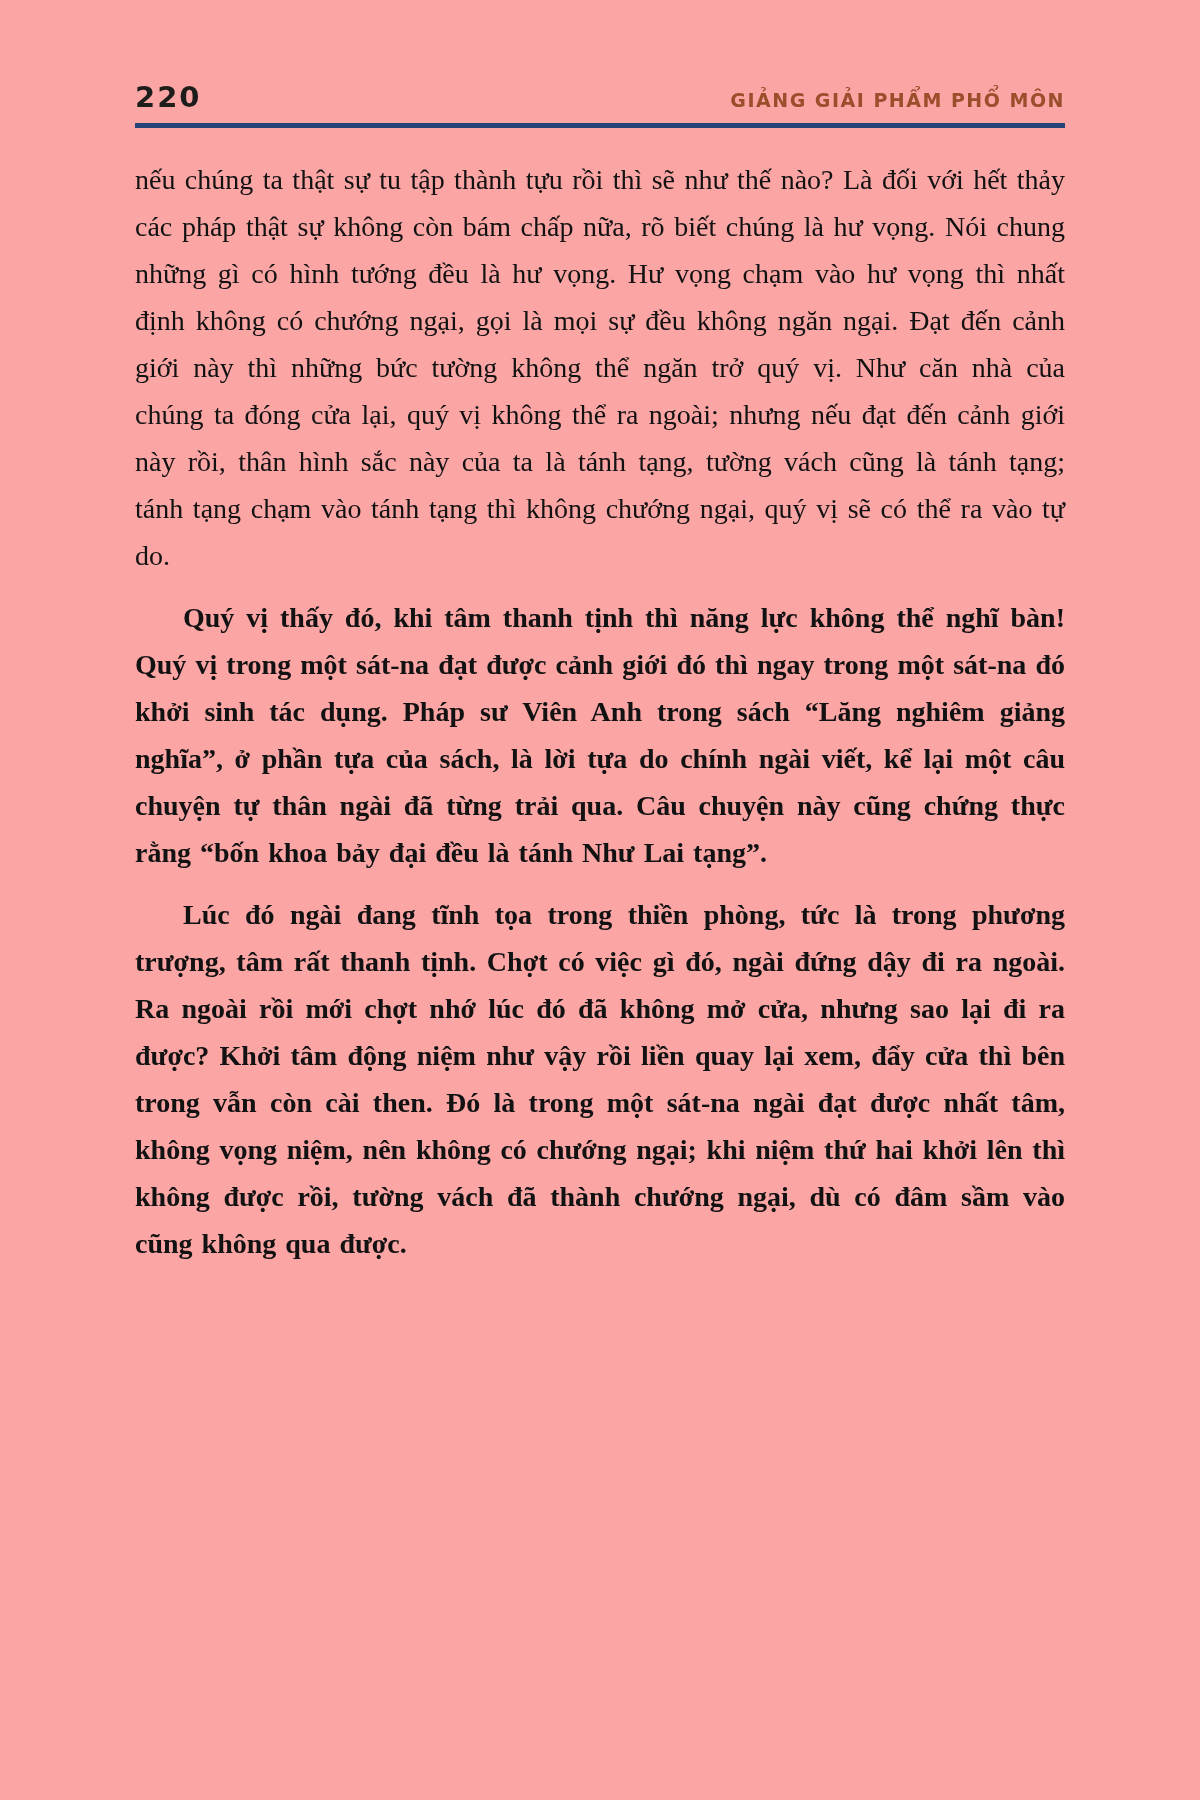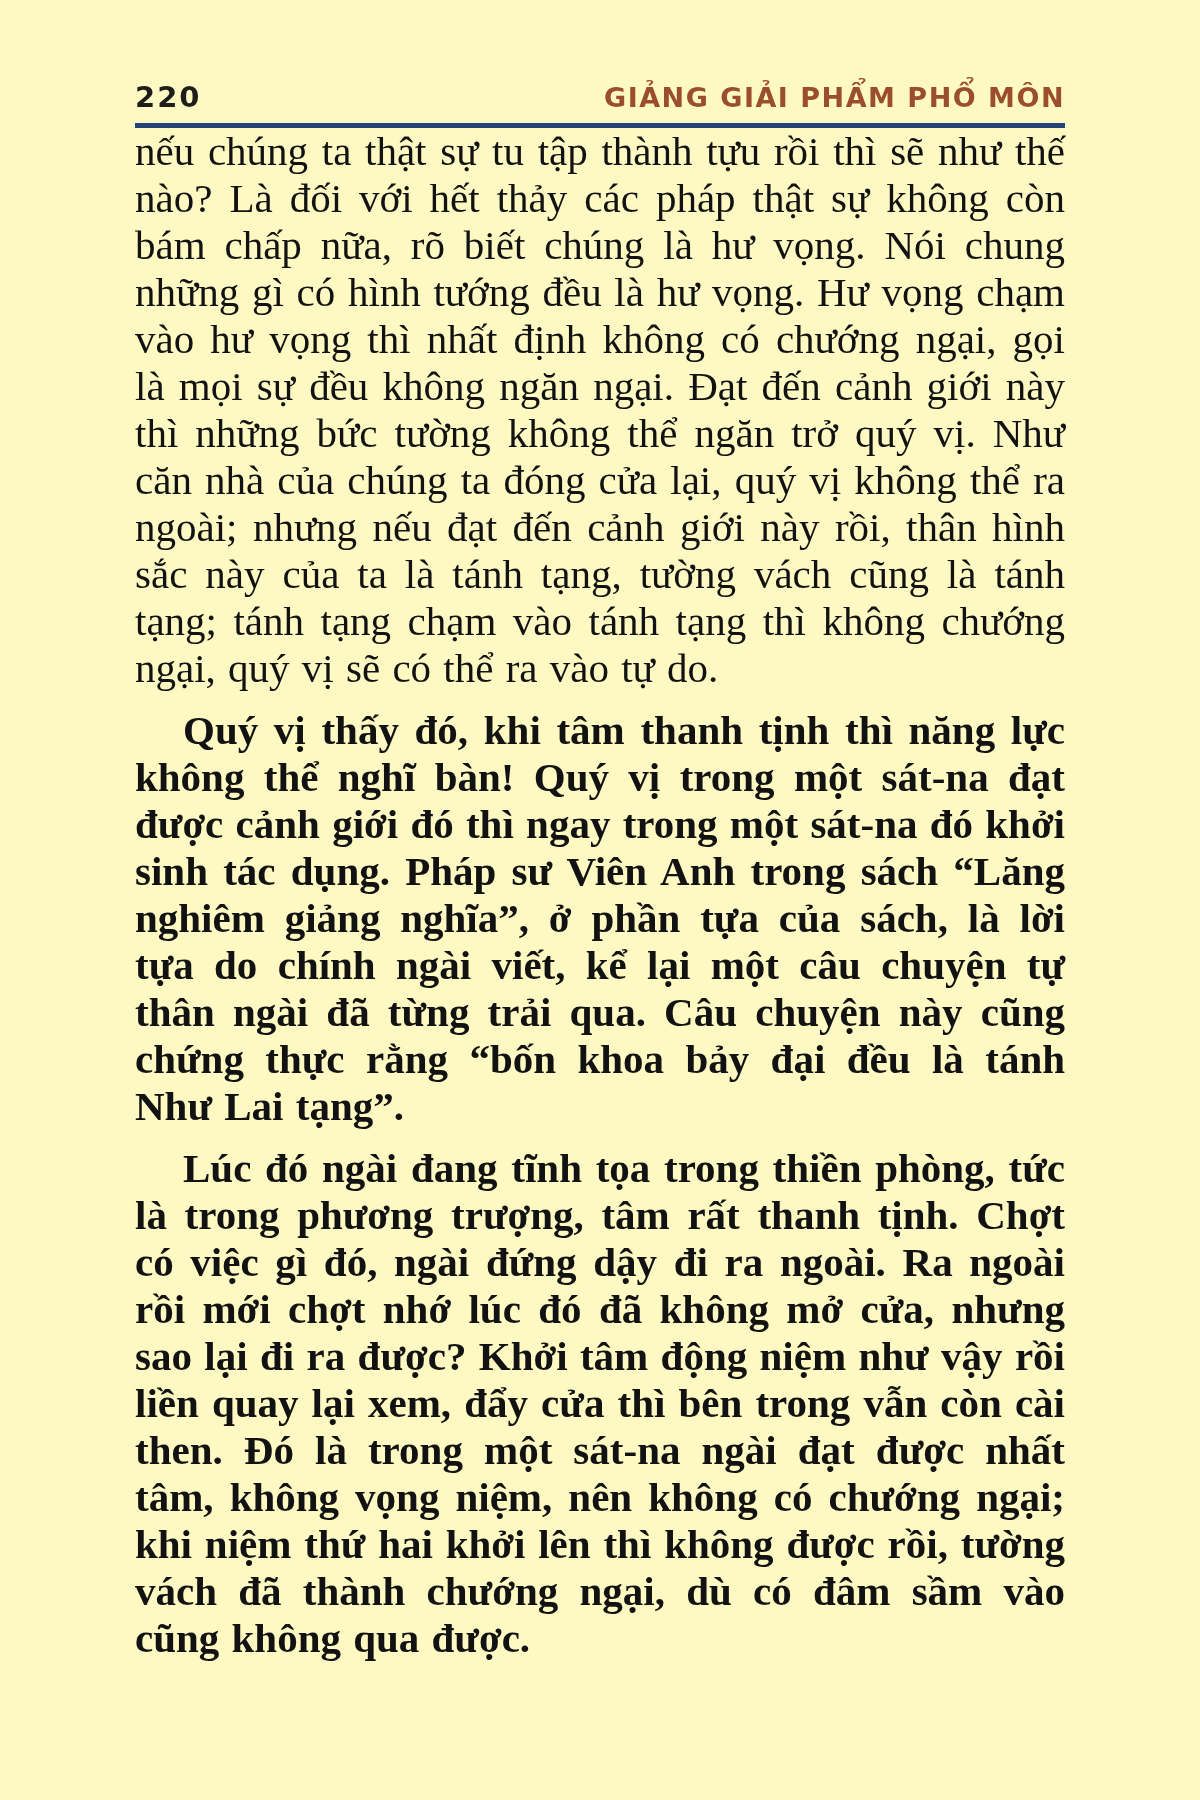--- a/index.html
+++ b/index.html
@@ -1,21 +1,21 @@
 <!DOCTYPE html>
 <html lang="vi"><head>
 <meta charset="utf-8">
 <style>
   html, body { margin: 0; padding: 0; }
   body { background: #ffffff; }
   .page {
     position: relative;
     width: 1200px;
     height: 1800px;
-    background: #fef9c3;
+    background: #fca5a5;
     overflow: hidden;
   }
   .content {
     position: absolute;
     left: 135px;
     top: 80px;
     width: 930px;
   }
   .header-row {
     display: flex;
@@ -25,32 +25,33 @@
   .page-number {
     font-family: "DejaVu Sans", "Liberation Sans", sans-serif;
     font-weight: bold;
     font-size: 29px;
     letter-spacing: 2px;
     color: #1d1d1b;
   }
   .running-title {
     font-family: "DejaVu Sans", "Liberation Sans", sans-serif;
     font-weight: bold;
-    font-size: 27px;
+    font-size: 19px;
     letter-spacing: 1.5px;
     color: #9a4e2b;
   }
   .rule {
     height: 5px;
     background: #264379;
     margin-top: 9px;
   }
   .body-text {
+    margin-top: 28px;
     font-family: "Liberation Serif", "DejaVu Serif", serif;
-    font-size: 41px;
+    font-size: 28px;
     line-height: 47px;
     text-align: justify;
     color: #121212;
     word-spacing: 2px;
   }
   .body-text p {
     margin: 0 0 15px 0;
   }
   .body-text p.indent {
     text-indent: 48px;

